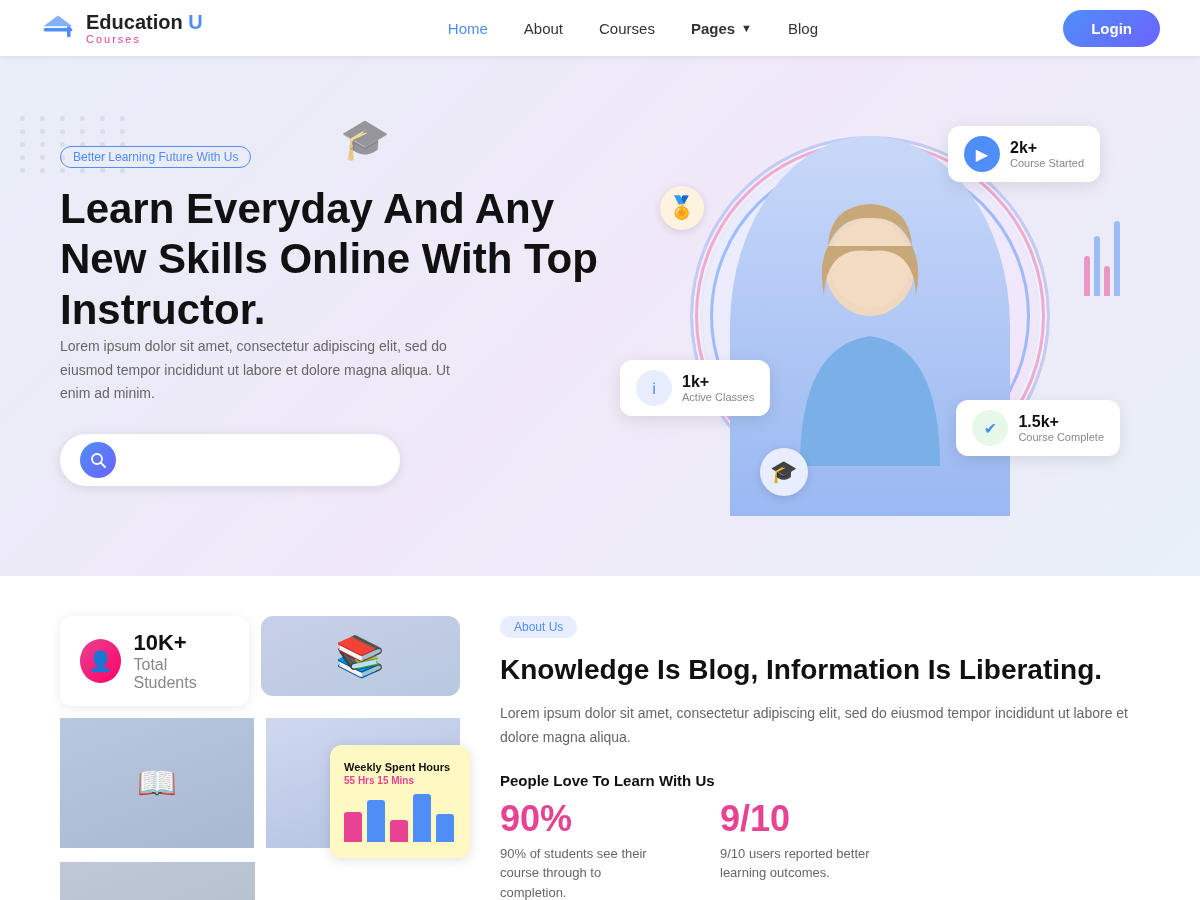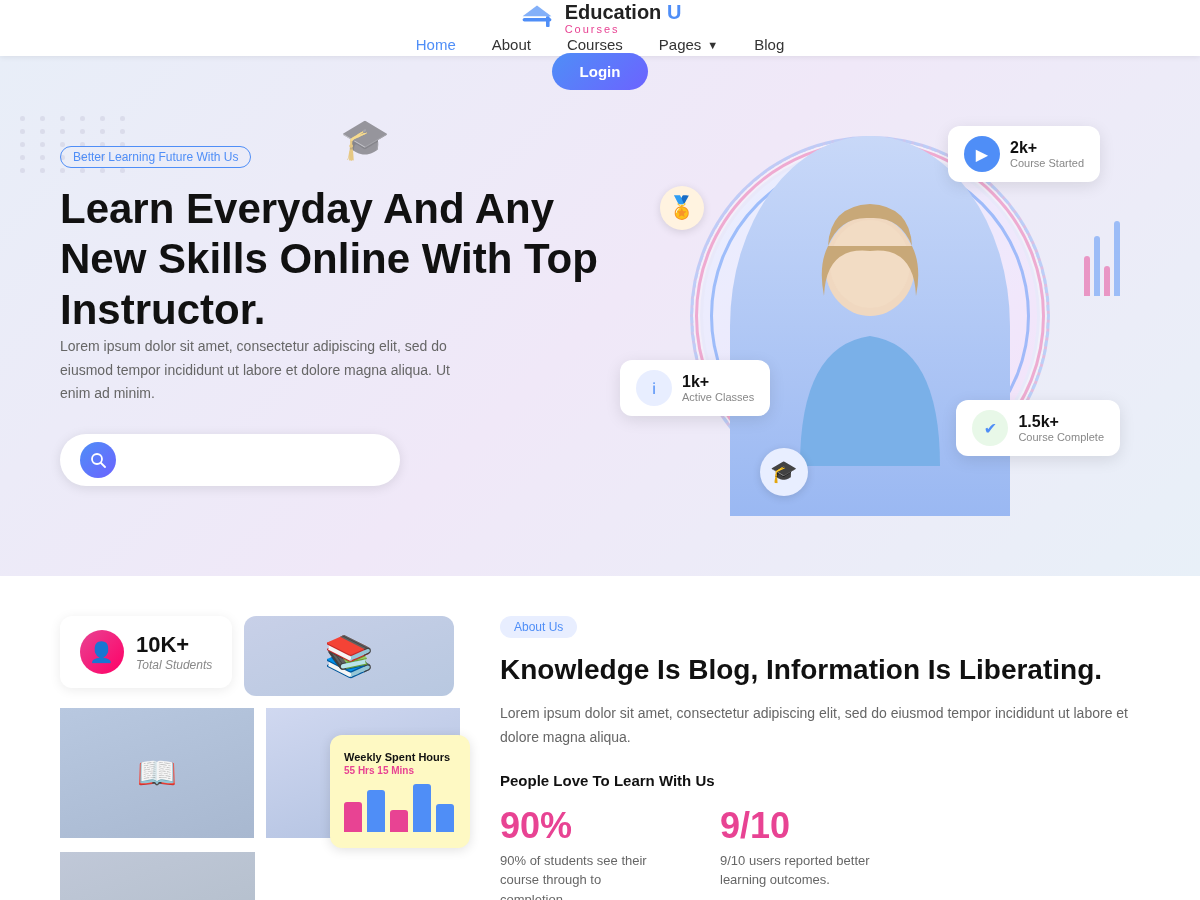--- a/index.html
+++ b/index.html
@@ -2,32 +2,32 @@
 <html><head>
   <meta charset="utf-8">
   <style>
     * { margin: 0; padding: 0; box-sizing: border-box; }
     body { font-family: 'Segoe UI', Arial, sans-serif; width: 1200px; min-height: 900px; overflow-x: hidden; background: #fff; }
 
     
     nav {
       display: flex; align-items: center; justify-content: space-between;
       padding: 0 40px; height: 56px; background: #fff;
-      box-shadow: 0 1px 6px rgba(0,0,0,0.08); position: relative; z-index: 10; flex-direction: column;
+      box-shadow: 0 1px 6px rgba(0,0,0,0.08); position: relative; z-index: 10;
     }
     .logo { display: flex; align-items: center; gap: 10px; }
     .logo-icon { width: 36px; height: 36px; }
     .logo-text { display: flex; flex-direction: column; line-height: 1.1; }
     .logo-title { font-size: 20px; font-weight: 700; color: #222; }
     .logo-title span { color: #4f8ef7; }
     .logo-sub { font-size: 11px; color: #e84393; letter-spacing: 2px; font-weight: 500; }
     .nav-links { display: flex; align-items: center; gap: 36px; }
     .nav-links a { text-decoration: none; color: #333; font-size: 15px; font-weight: 500; }
     .nav-links a.active { color: #4f8ef7; }
-    .nav-pages { display: flex; align-items: center; gap: 4px; cursor: pointer; color: #333; font-size: 15px; font-weight: 400; }
+    .nav-pages { display: flex; align-items: center; gap: 4px; cursor: pointer; color: #333; font-size: 15px; font-weight: 700; }
     .login-btn {
       background: linear-gradient(135deg, #4f8ef7, #6c63ff);
       color: #fff; border: none; padding: 10px 28px;
       border-radius: 24px; font-size: 15px; font-weight: 600; cursor: pointer;
     }
 
     
     .hero {
       background: linear-gradient(135deg, #e8eef8 0%, #f0e8f8 50%, #e8f0f8 100%);
       min-height: 460px; display: flex; align-items: center;
@@ -128,21 +128,21 @@
       background: #fff; border-radius: 12px; padding: 14px 20px;
       display: flex; align-items: center; gap: 12px;
       box-shadow: 0 2px 12px rgba(0,0,0,0.08); min-width: 170px;
     }
     .students-icon {
       width: 44px; height: 44px; border-radius: 50%;
       background: linear-gradient(135deg, #e84393, #f06); color: #fff;
       display: flex; align-items: center; justify-content: center; font-size: 20px;
     }
     .students-num { font-size: 22px; font-weight: 700; color: #111; }
-    .students-label { font-size: 12px; color: #888; font-style: italic; }
+    .students-label { font-size: 16px; color: #888; }
     .img-top-right { width: 210px; height: 80px; background: #c8d4e8; border-radius: 12px; overflow:hidden; }
     .collage-mid { display: flex; gap: 12px; margin-bottom: 12px; }
     .img-mid-left { width: 195px; height: 130px; background: #c0d0e0; border-radius: 12px; }
     .img-mid-right { width: 195px; height: 130px; background: #c8d0e8; border-radius: 12px; position: relative; }
     .weekly-card {
       position: absolute; bottom: -10px; right: -10px;
       background: #fef9c3; border-radius: 12px; padding: 16px 14px;
       box-shadow: 0 2px 12px rgba(0,0,0,0.12); z-index: 3; min-width: 140px;
     }
     .weekly-title { font-size: 11px; font-weight: 600; color: #111; margin-bottom: 2px; }
@@ -153,21 +153,21 @@
     .img-bot { width: 195px; height: 130px; background: #b8c8d8; border-radius: 12px; }
 
     
     .about-section { flex: 1; }
     .about-badge {
       display: inline-block; background: #e8eeff; color: #4f8ef7;
       font-size: 12px; padding: 4px 14px; border-radius: 12px; margin-bottom: 14px; font-weight: 500;
     }
     .about-title { font-size: 28px; font-weight: 700; color: #111; line-height: 1.3; margin-bottom: 14px; }
     .about-desc { font-size: 14px; color: #666; line-height: 1.7; margin-bottom: 22px; }
-    .people-love { font-size: 15px; font-weight: 600; color: #111; margin-bottom: 16px; }
+    .people-love { font-size: 15px; font-weight: 600; color: #111; margin-bottom: 9px; }
     .stats-row { display: flex; gap: 60px; margin-bottom: 28px; }
     .stat-block .big-num { font-size: 36px; font-weight: 700; color: #e84393; margin-bottom: 4px; }
     .stat-block .stat-desc { font-size: 13px; color: #666; max-width: 160px; line-height: 1.5; }
 
     
     .person-img {
       width: 100%; height: 100%;
       background: linear-gradient(160deg, #d0d8f0 0%, #b0c0e0 100%);
       display: flex; align-items: center; justify-content: center; font-size: 40px;
     }

